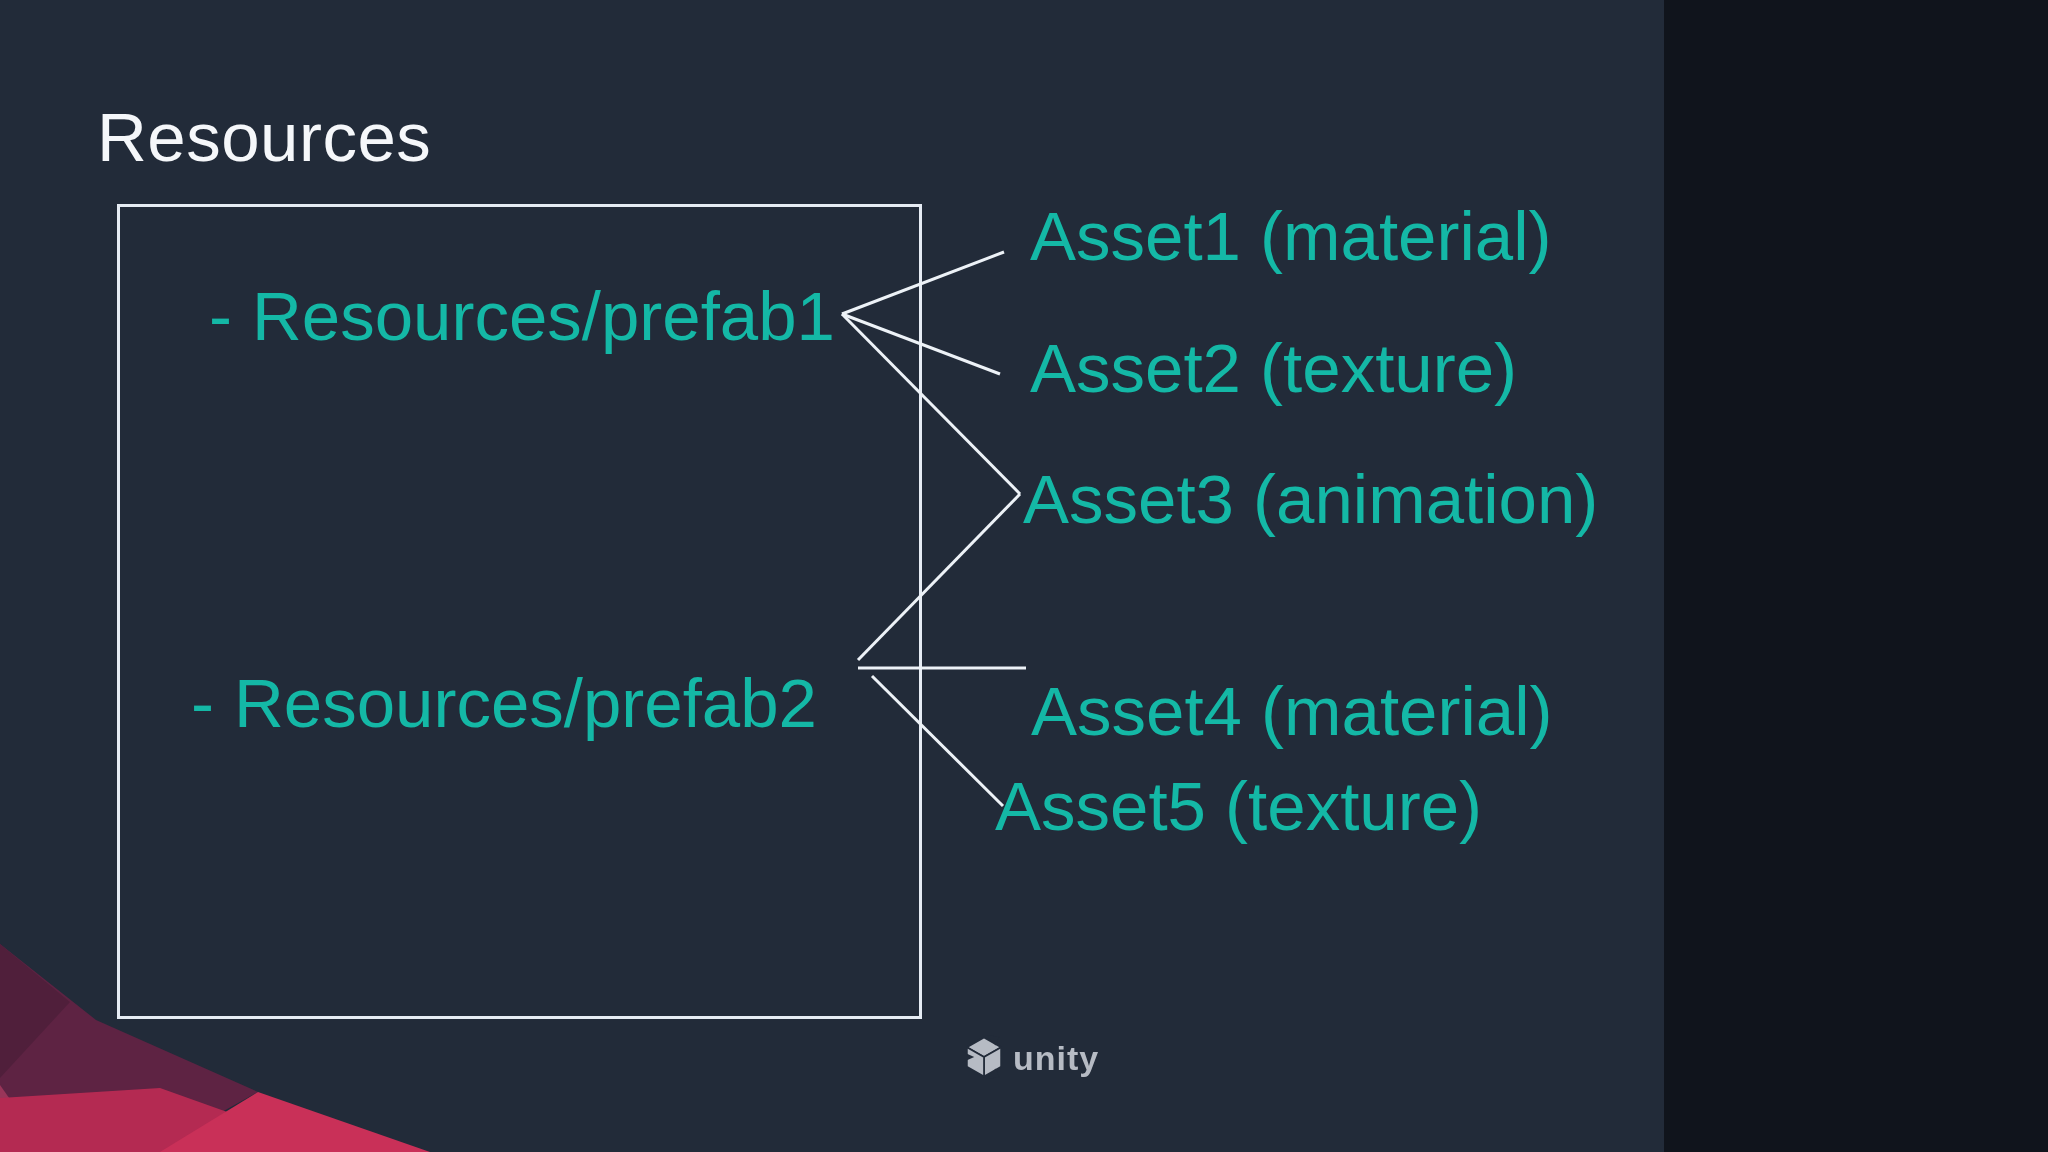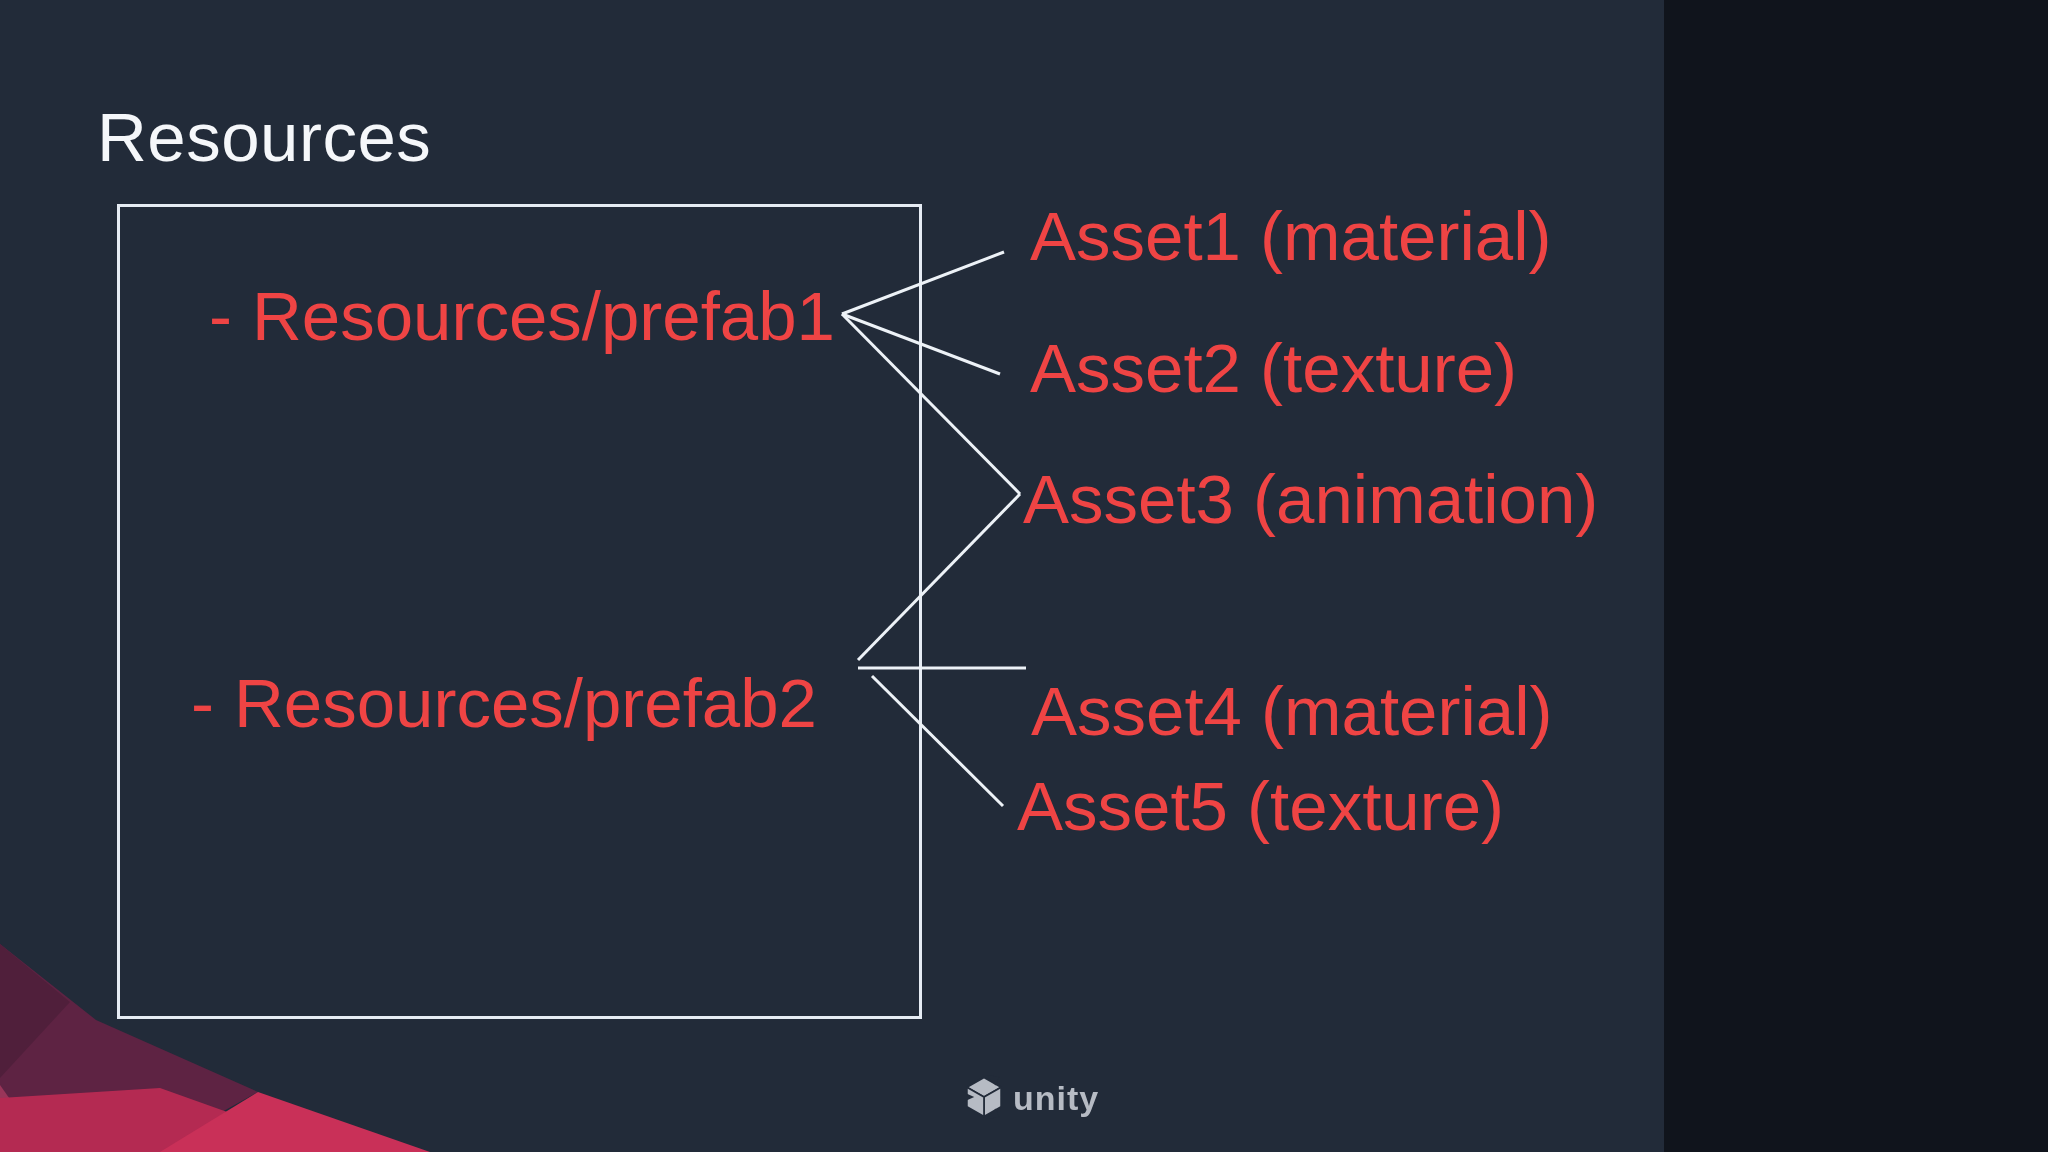--- a/index.html
+++ b/index.html
@@ -16,34 +16,34 @@
     position:absolute;left:97px;top:100px;
     font-size:69px;line-height:1.1;font-weight:400;color:#F5F7FA;
     letter-spacing:0.5px;
   }
   .res-box{
     position:absolute;left:117px;top:204px;width:805px;height:815px;
     border:3px solid #E6ECF4;box-sizing:border-box;
   }
   .row{
     position:absolute;white-space:nowrap;
-    font-size:69px;line-height:1;font-weight:400;color:#ef4444;
+    font-size:69px;line-height:1;font-weight:400;color:#14b8a6;
     transform:translateY(-50%);
   }
   .row .bullet{display:inline-block;margin-right:20px;}
   .prefab1{left:209px;top:316px;}
   .prefab2{left:191px;top:671px;margin-top:32px;}
   .asset1{left:1030px;top:236px;}
   .asset2{left:1030px;top:368px;}
   .asset3{left:1023px;top:499px;}
   .asset4{left:1031px;top:675px;margin-top:36px;}
-  .asset5{left:1017px;top:806px;}
+  .asset5{left:995px;top:806px;}
   .unity-logo{
     position:absolute;left:962px;top:1034px;height:46px;
-    display:flex;align-items:center;gap:7px;margin-top:40px;
+    display:flex;align-items:center;gap:7px;
   }
   .unity-logo .wordmark{
     font-size:34px;font-weight:700;color:#B6BBC4;letter-spacing:1px;line-height:1;
     padding-top:2px;
   }
 </style>
 </head>
 <body>
 
 <div class="stage">

